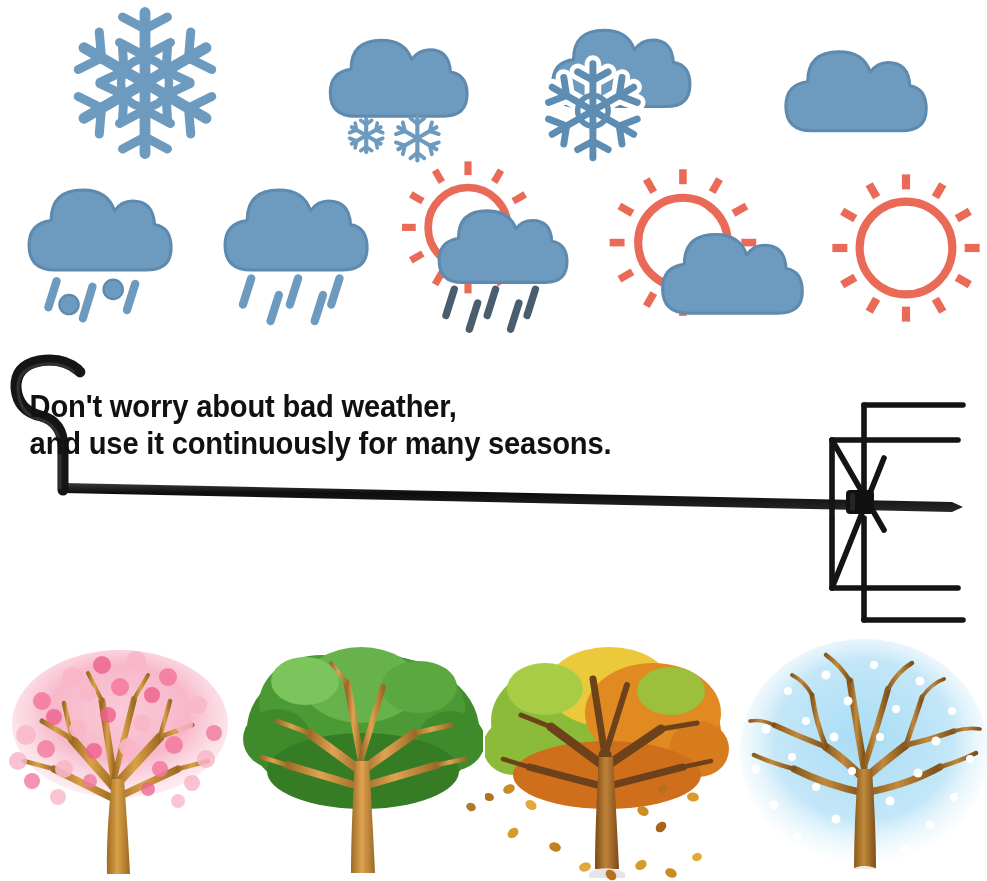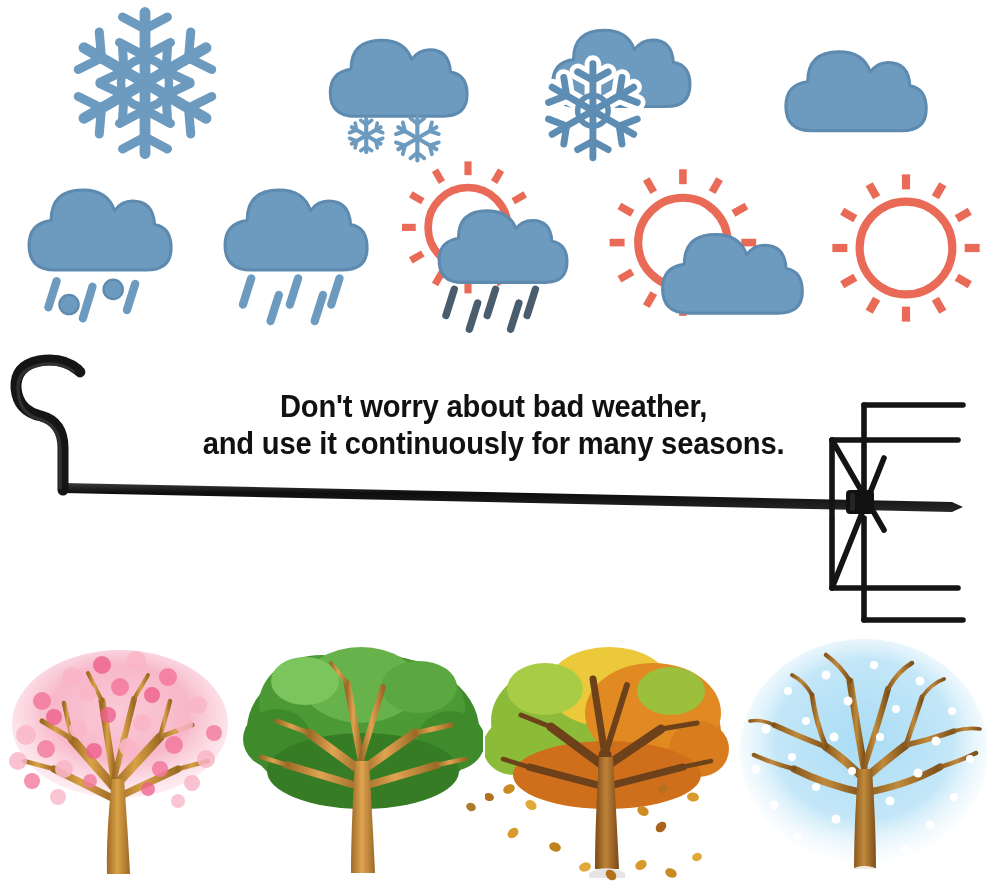--- a/index.html
+++ b/index.html
@@ -38,21 +38,21 @@
     justify-content: center;
   }
   .weather-cell svg { display: block; overflow: visible; }
 
   
   #headline {
     position: absolute;
     left: 0;
     top: 388px;
     width: 987px;
-    text-align: center;
+    text-align: left;
     z-index: 6;
     pointer-events: none;
   }
   #headline .line {
     display: block;
     font-family: "Liberation Sans Narrow", "Liberation Sans", sans-serif;
     font-weight: bold;
     font-size: 31px;
     line-height: 37px;
     letter-spacing: -0.2px;

